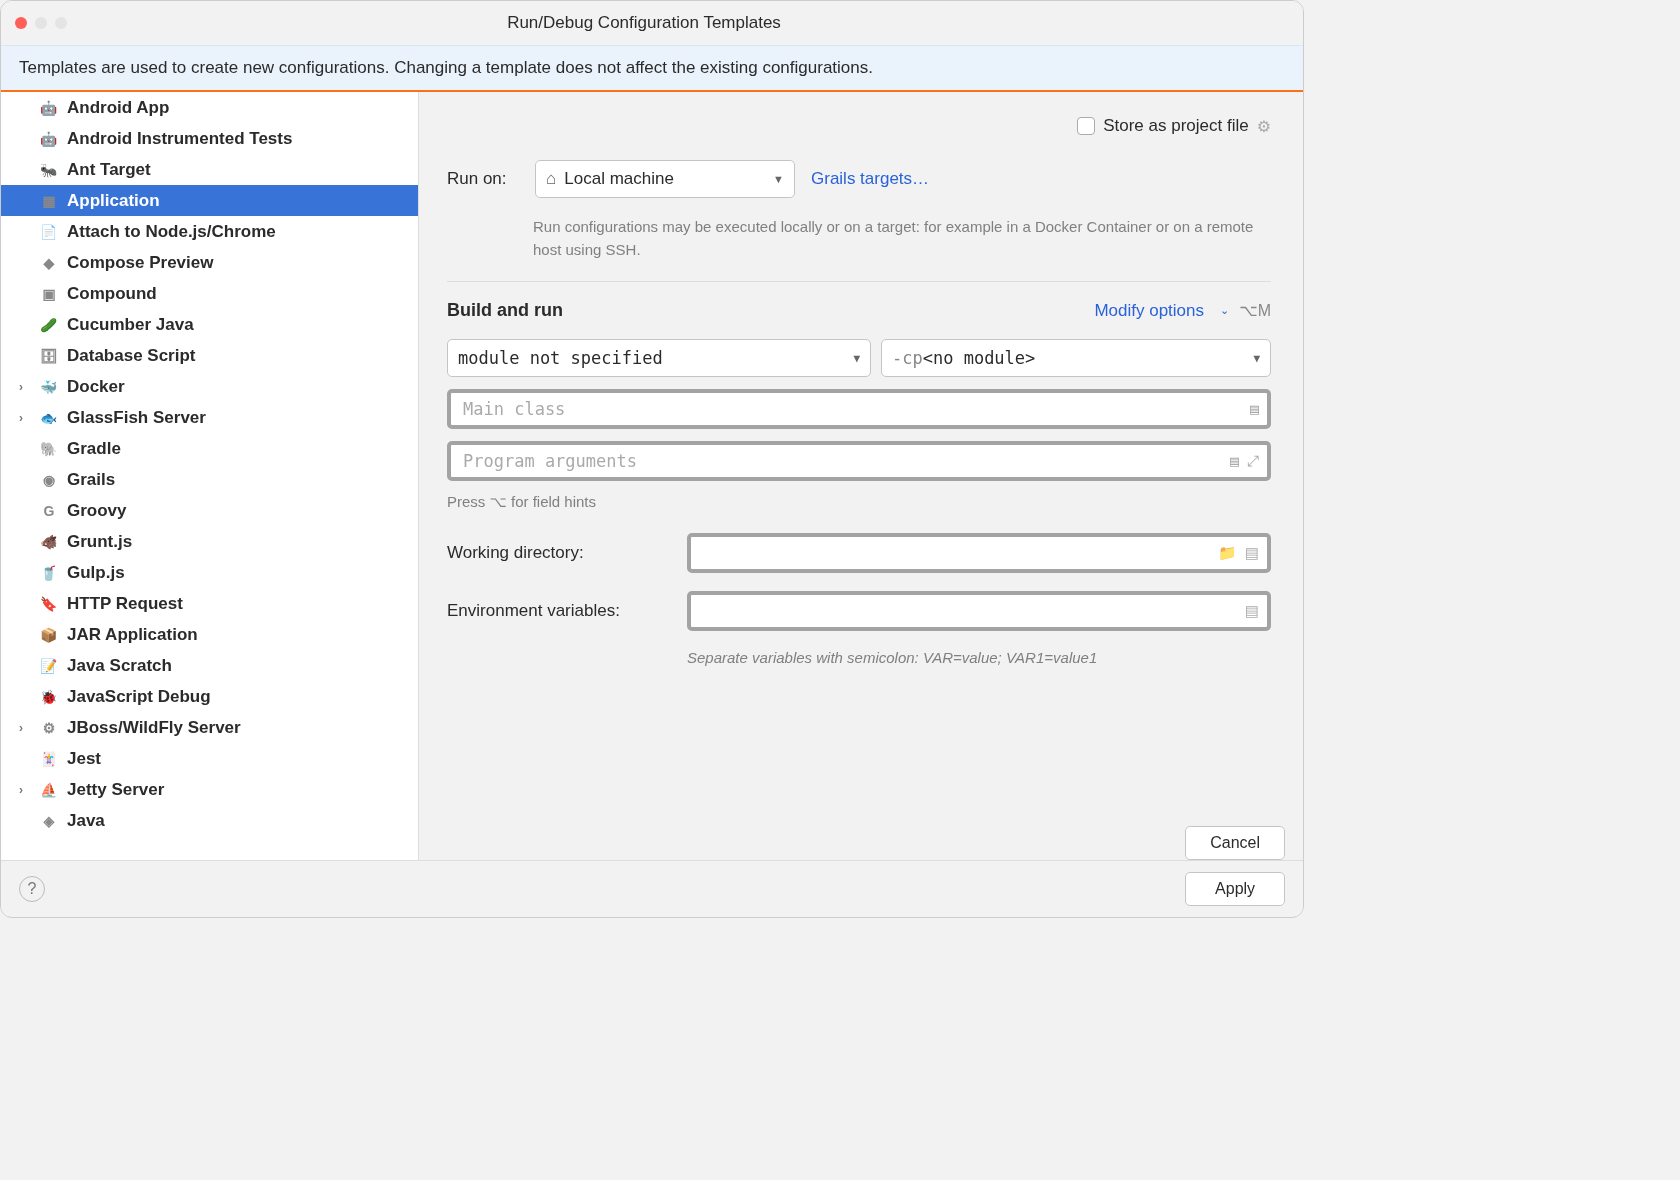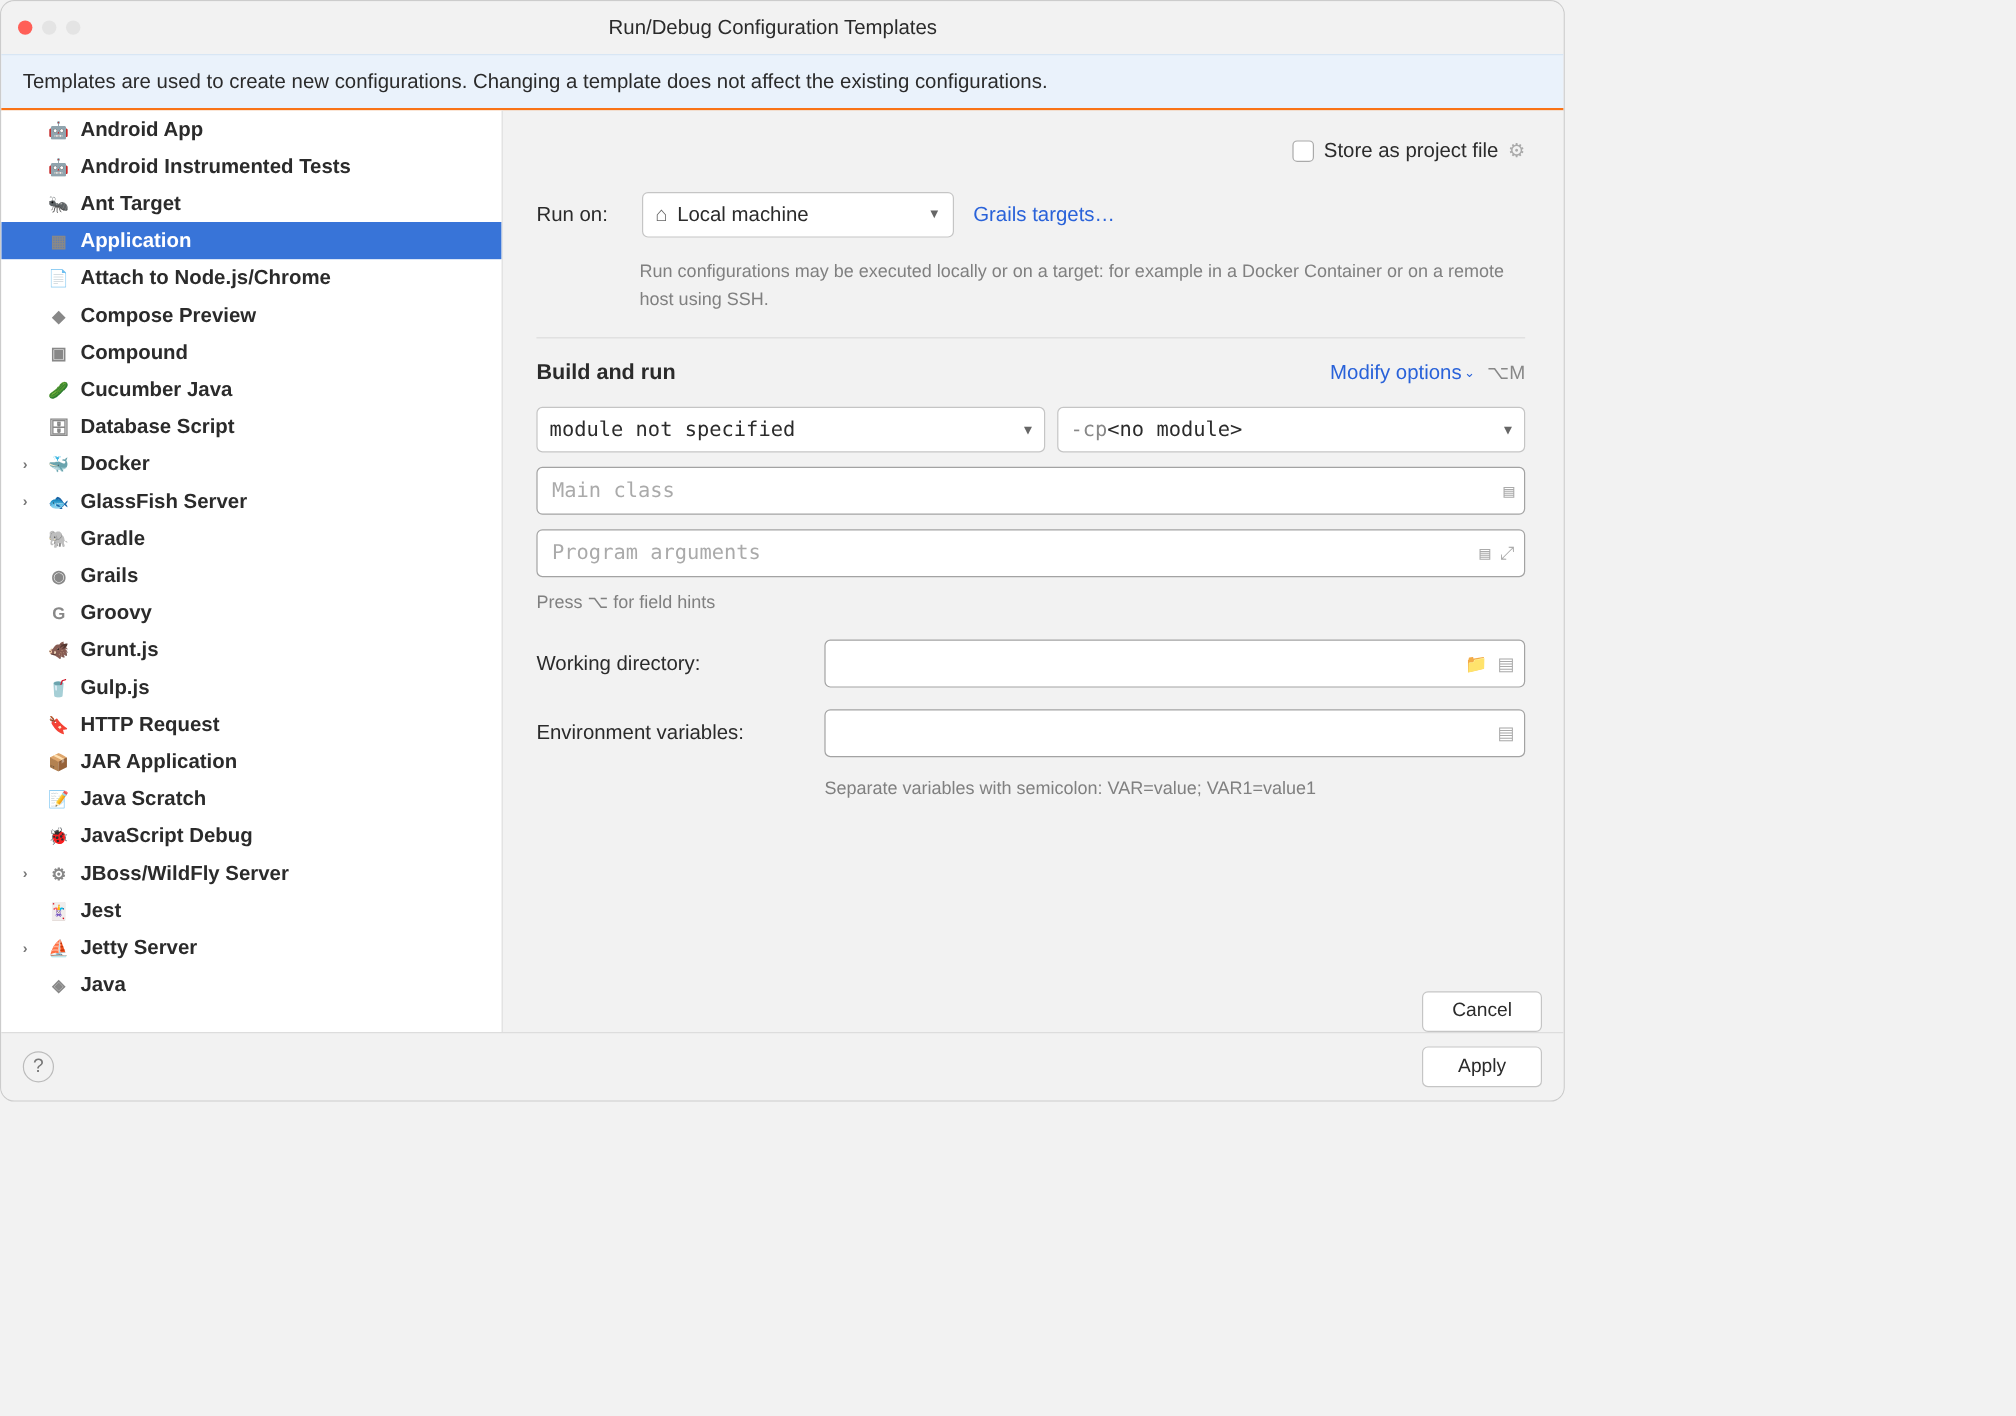--- a/index.html
+++ b/index.html
@@ -148,27 +148,27 @@
       margin: 12px 0 18px 0;
     }
     .section-header {
       display: flex;
       align-items: center;
       justify-content: space-between;
       margin-bottom: 18px;
     }
     .section-title { font-size: 18px; font-weight: 700; color: #2b2b2b; }
     .modify-block { display: flex; align-items: center; gap: 10px; }
-    .modify-options { color: #2962d9; font-size: 17px; display: flex; align-items: center; gap: 2px; cursor: pointer; }
+    .modify-options { color: #2962d9; font-size: 17px; display: flex; align-items: center; gap: 16px; cursor: pointer; }
     .shortcut { color: #888; font-size: 16px; }
     .field-row { display: flex; gap: 10px; margin-bottom: 12px; }
     .text-input {
       flex: 1;
       height: 40px;
-      border: 1px solid #a3a3a3;
+      border: 4px solid #a3a3a3;
       border-radius: 5px;
       background: #fff;
       padding: 0 12px;
       font-family: "Menlo", monospace;
       font-size: 17px;
       display: flex;
       align-items: center;
       position: relative;
     }
     .text-input .placeholder { color: #aaa; }
@@ -183,21 +183,21 @@
     .mono-label { font-family: "Menlo", monospace; color: #888; font-size: 17px; }
     .hint-text { font-size: 15px; color: #808080; margin: 8px 0 22px 0; }
     .labeled-row {
       display: flex;
       align-items: center;
       gap: 20px;
       margin-bottom: 18px;
     }
     .labeled-row .lrow-label { width: 220px; font-size: 17px; color: #2b2b2b; }
     .labeled-row .text-input { flex: 1; font-family: inherit; }
-    .sep-hint { font-size: 15px; color: #808080; margin-left: 240px; margin-bottom: 28px; }
+    .sep-hint { font-size: 15px; color: #808080; margin-left: 240px; margin-bottom: 28px; font-style: italic; }
     .pill {
       display: inline-flex;
       align-items: center;
       background: #e6e6e6;
       border-radius: 6px;
       padding: 10px 14px;
       font-size: 17px;
       color: #2b2b2b;
       gap: 10px;
     }

